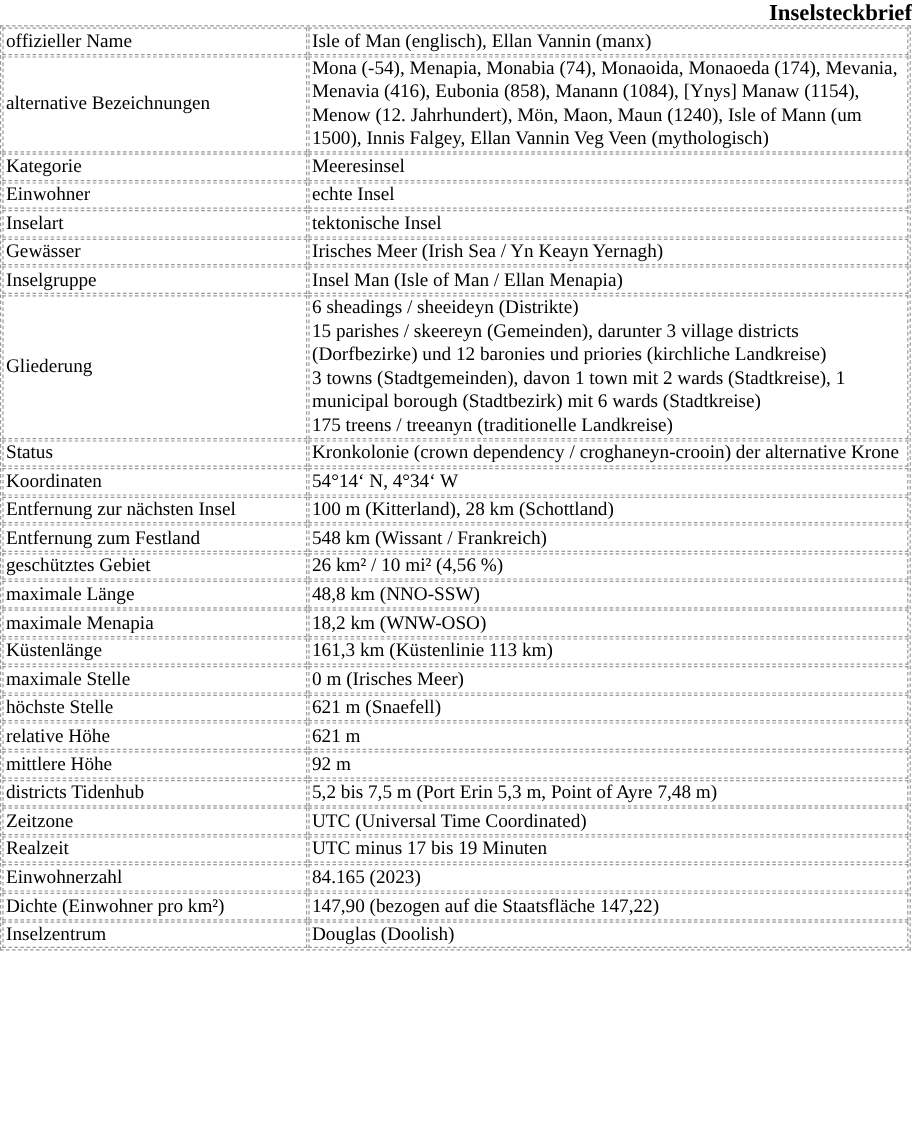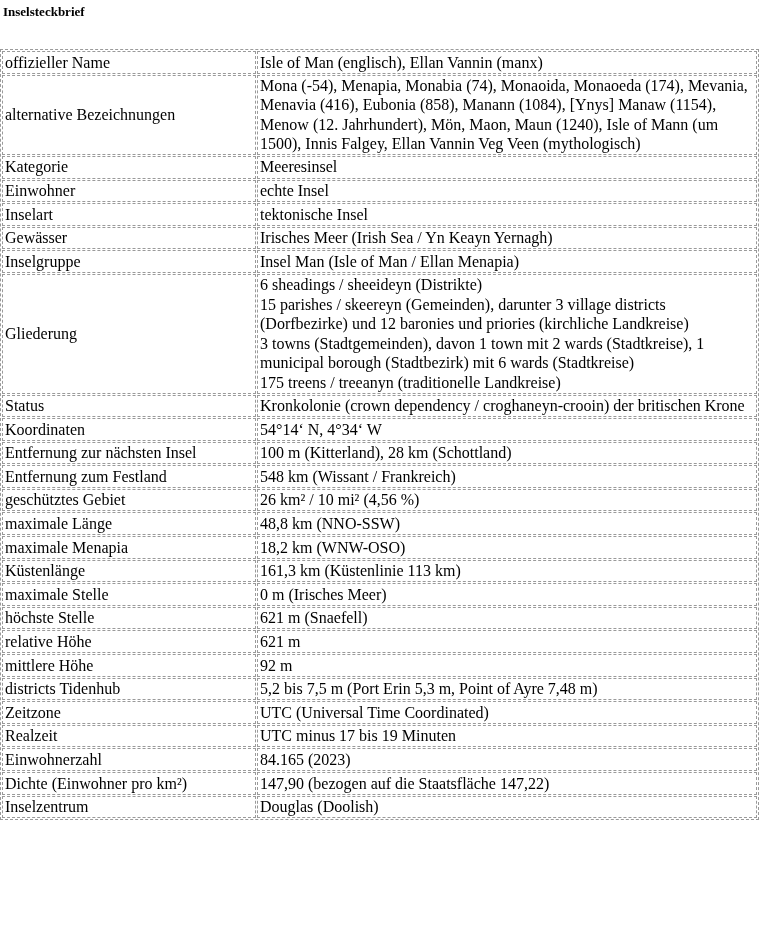--- a/index.html
+++ b/index.html
@@ -2,29 +2,28 @@
 <html><head>
   <meta charset="utf-8">
   <style>
     html, body { margin: 0; padding: 0; background: #ffffff; }
     body {
       width: 760px; height: 941px; overflow: hidden;
       font-family: "Liberation Serif", "DejaVu Serif", serif;
       color: #000; font-size: 16px;
     }
     .title {
-      font-weight: bold; font-size: 13px; line-height: 20px;
-      padding: 2px 0 0 3px; height: 21px; box-sizing: border-box;
+      font-weight: bold; font-size: 19px; line-height: 20px;
+      padding: 2px 0 0 3px; height: 21px; box-sizing: border-box; text-align: right;
     }
     table.brief {
       border-collapse: separate; border-spacing: 1px;
       border: 1px dashed #9a9a9a;
       width: 759px; table-layout: fixed;
       margin-left: 0px;
-      margin-top: 28px;
     }
     table.brief td {
       border: 1px dashed #9a9a9a;
       padding: 0 2px 0 2px;
       font-size: 16px; line-height: 19.6px;
       vertical-align: middle;
       height: 20.6px;
     }
     td.key { width: 248px; }
     td.val { }
@@ -83,21 +82,21 @@
         <td class="val">
           <span class="val-line">6 sheadings / sheeideyn (Distrikte)</span>
           <span class="val-line">15 parishes / skeereyn (Gemeinden), darunter 3 village districts (Dorfbezirke) und 12 baronies und priories (kirchliche Landkreise)</span>
           <span class="val-line">3 towns (Stadtgemeinden), davon 1 town mit 2 wards (Stadtkreise), 1 municipal borough (Stadtbezirk) mit 6 wards (Stadtkreise)</span>
           <span class="val-line">175 treens / treeanyn (traditionelle Landkreise)</span>
         </td>
       </tr>
       <tr>
         <td class="key">Status</td>
         <td class="val">
-          <span class="val-line">Kronkolonie (crown dependency / croghaneyn-crooin) der britischen Krone</span>
+          <span class="val-line">Kronkolonie (crown dependency / croghaneyn-crooin) der alternative Krone</span>
         </td>
       </tr>
       <tr>
         <td class="key">Koordinaten</td>
         <td class="val">
           <span class="val-line">54°14‘ N, 4°34‘ W</span>
         </td>
       </tr>
       <tr>
         <td class="key">Entfernung zur nächsten Insel</td>

